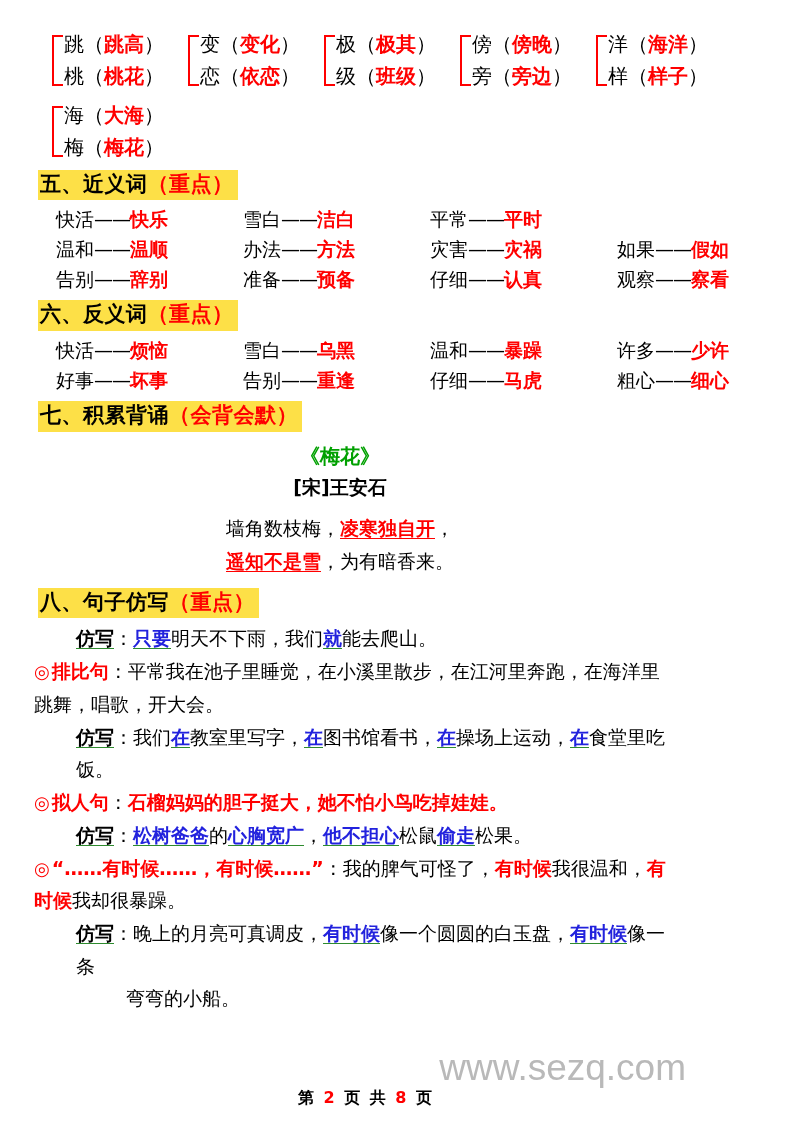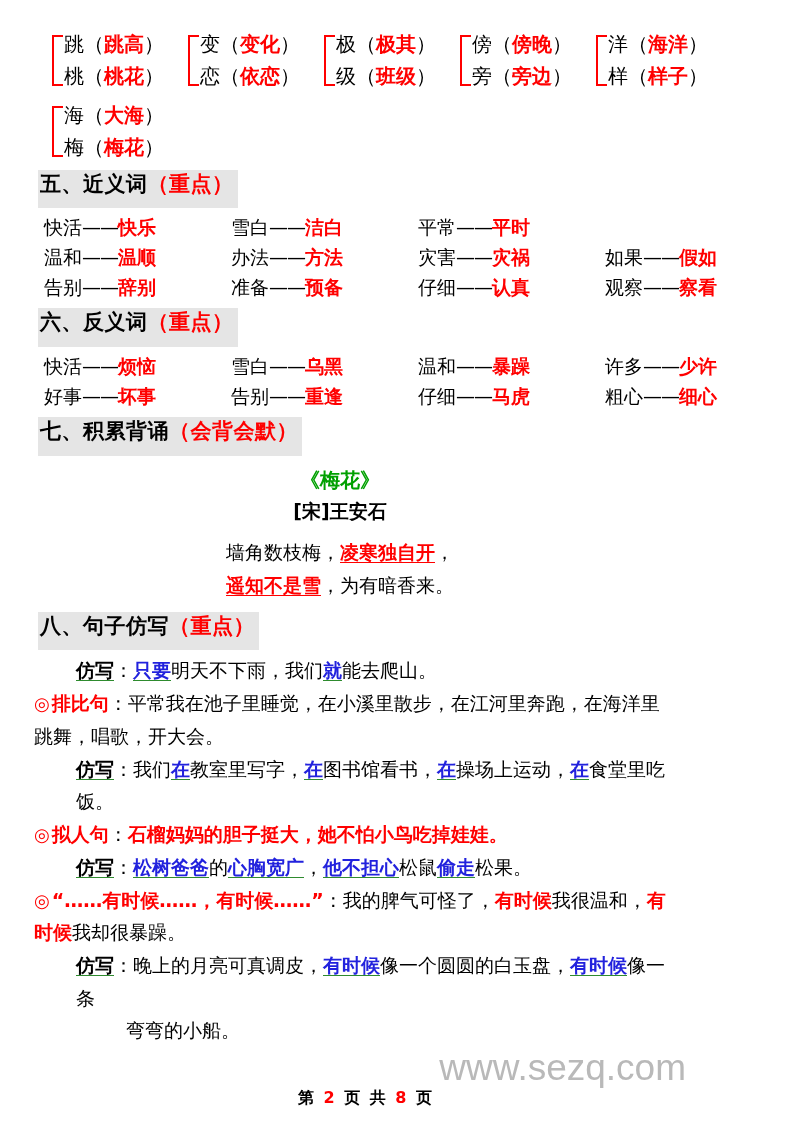--- a/index.html
+++ b/index.html
@@ -19,25 +19,25 @@
     position: relative;
     width: 700px;
     height: 1131px;
     box-sizing: border-box;
     padding: 28px 30px 0 30px;
   }
 
   
   .heading {
     display: inline-block;
-    background: #e5e5e5;
+    background: #fde047;
     font-size: 21px;
     font-weight: bold;
     line-height: 1.32;
-    padding: 1px 4px 10px 2px;
+    padding: 1px 4px 2px 2px;
     white-space: nowrap;
     letter-spacing: 0.5px;
   }
   .heading .hl-red { color: #ff0000; }
   .sec-head-wrap { margin: 6px 0 4px 8px; }
 
   
   .pairs-row {
     display: flex;
     align-items: flex-start;
@@ -68,21 +68,21 @@
     line-height: 1.62;
     white-space: nowrap;
     font-weight: bold;
   }
   .pair-line .base { color: #000000; font-weight: normal; }
   .pair-line .paren { color: #000000; font-weight: normal; }
   .pair-line .word { color: #ff0000; font-weight: bold; }
 
   
   .word-grid {
-    margin-left: 14px;
+    margin-left: 26px;
     margin-bottom: 2px;
   }
   .word-grid-row {
     display: flex;
     line-height: 1.58;
   }
   .word-cell {
     font-size: 19px;
     white-space: nowrap;
     flex: 0 0 auto;

